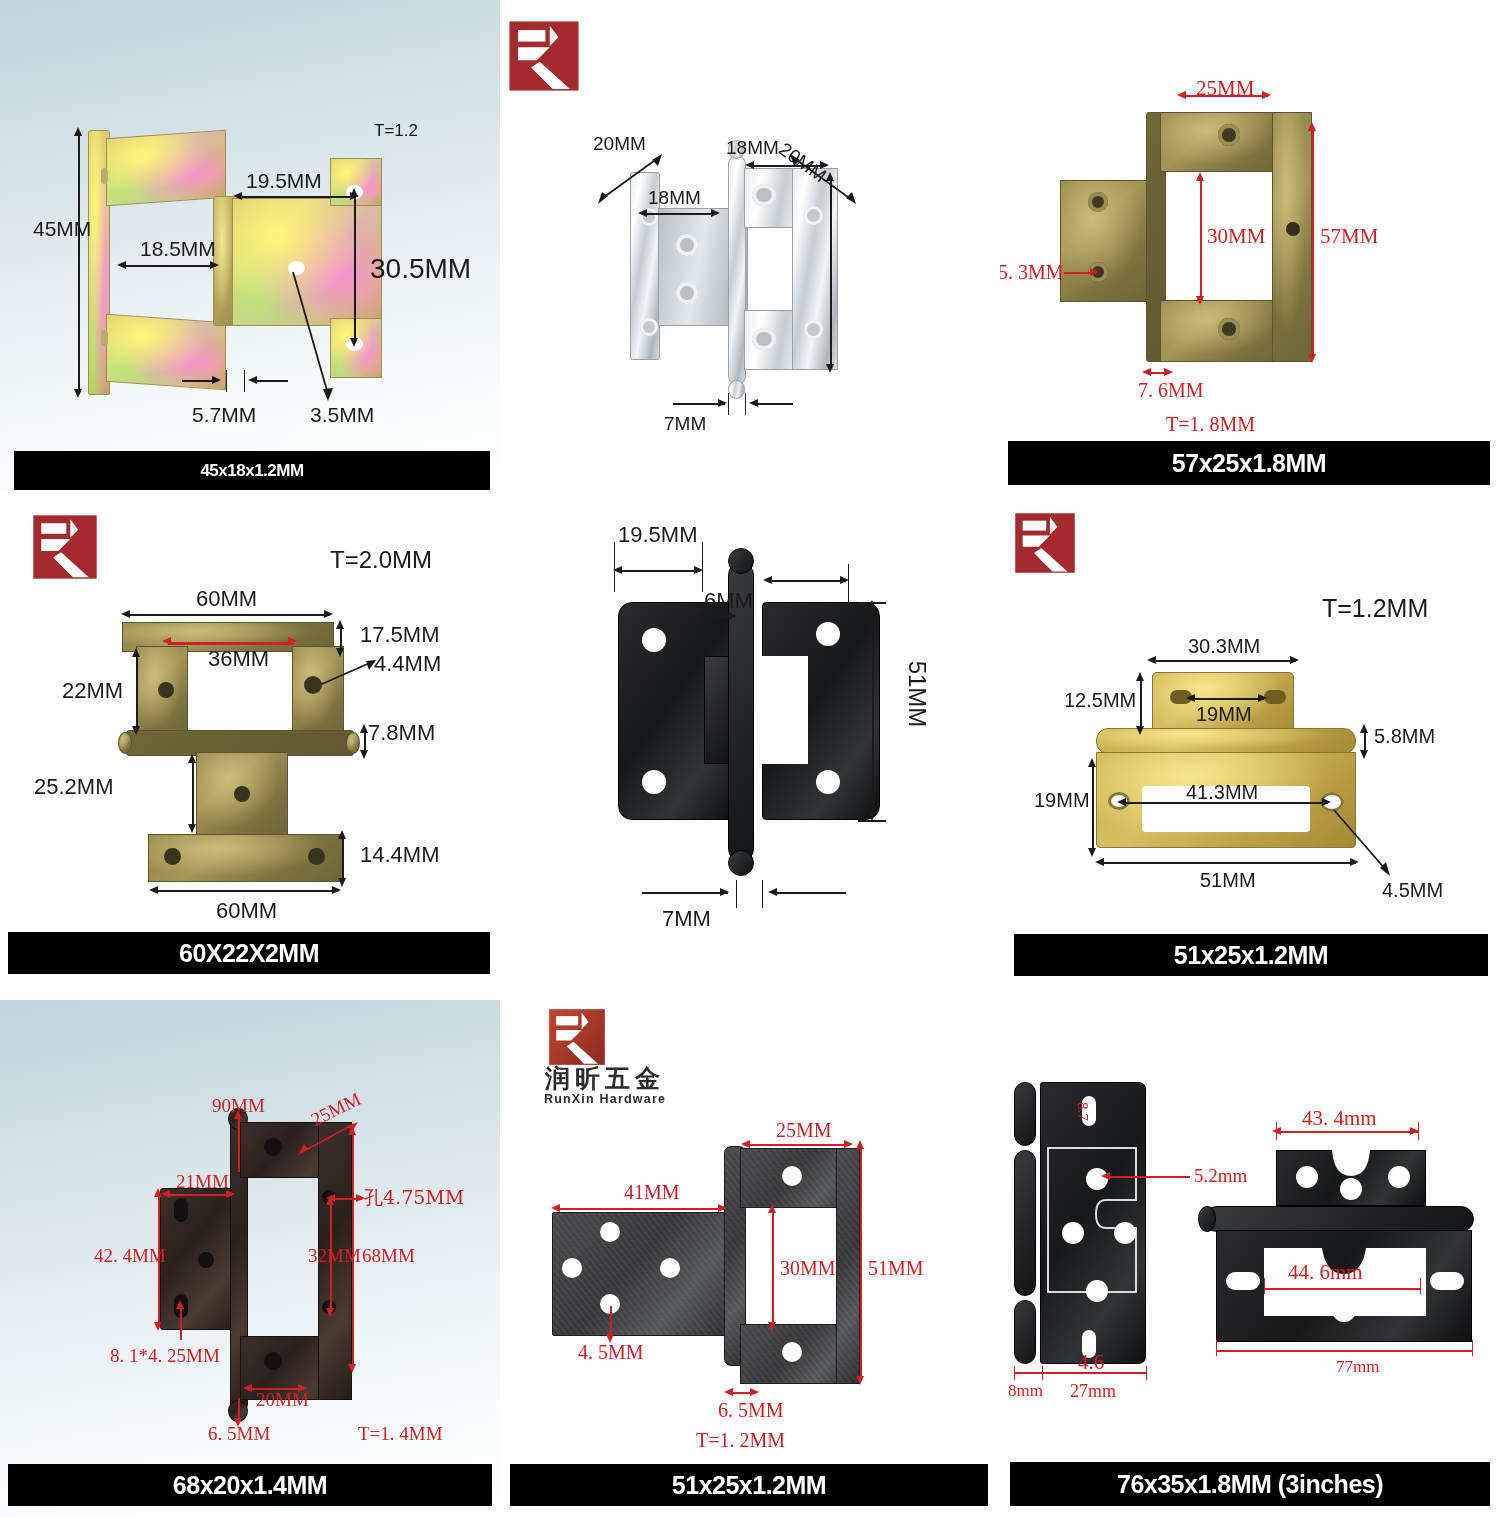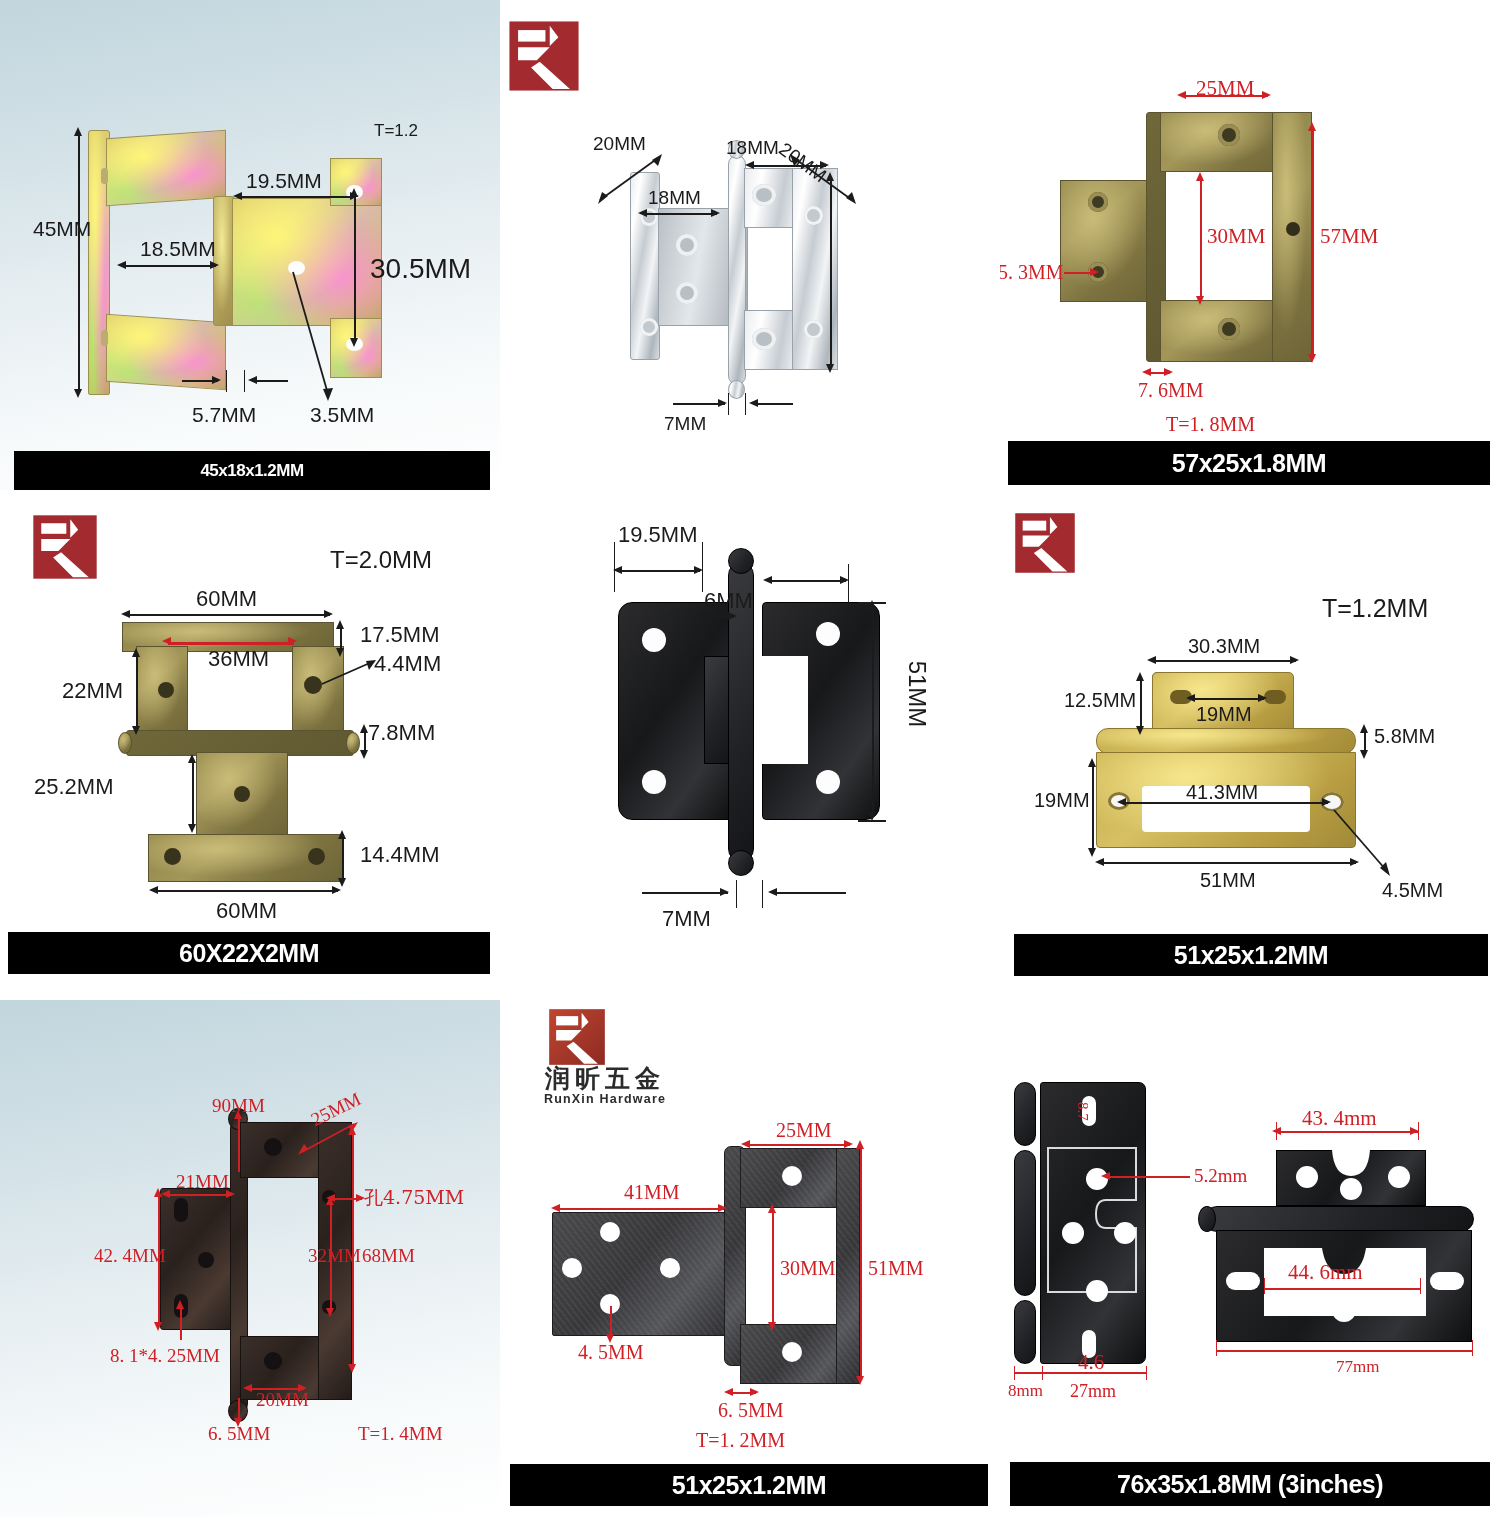--- a/index.html
+++ b/index.html
@@ -602,20 +602,21 @@
         <div class="ah l red" style="left:243px; top:384px;"></div>
         <div class="ah r red" style="left:298px; top:384px;"></div>
         <div class="dim red serif" style="left:256px; top:390px; font-size:19px;">20MM</div>
 
         <div class="ln vline red" style="left:238px; top:398px; height:22px;"></div>
         <div class="ah d red" style="left:234px; top:418px;"></div>
         <div class="dim red serif" style="left:208px; top:424px; font-size:19px;">6. 5MM</div>
 
         <div class="dim red serif" style="left:358px; top:424px; font-size:19px;">T=1. 4MM</div>
       </div>
+      <div class="banner" style="left:8px; right:8px; top:464px; height:42px; font-size:25px;">68x20x1.4MM</div>
     </div>
 
     <div class="cell">
       <div class="stage">
         <div class="logo-brand" style="left:30px; top:8px;">
           <div class="mark">
             <svg viewBox="0 0 100 100" style="width:100%;height:100%;display:block;">
               <defs>
                 <linearGradient id="g8" x1="0" y1="0" x2="1" y2="1">
                   <stop offset="0%" stop-color="#c0462e"></stop>

